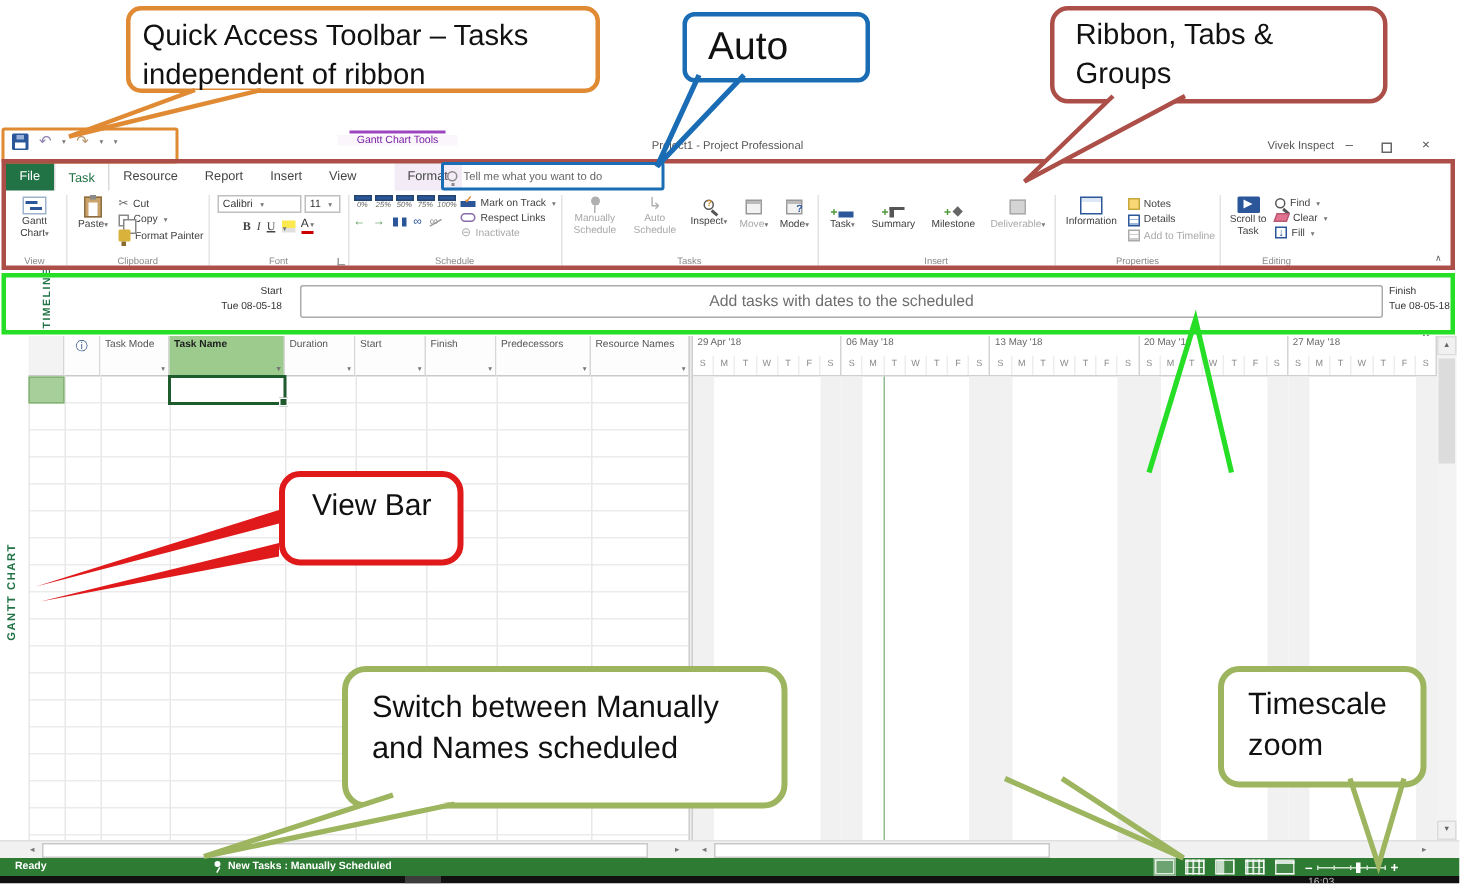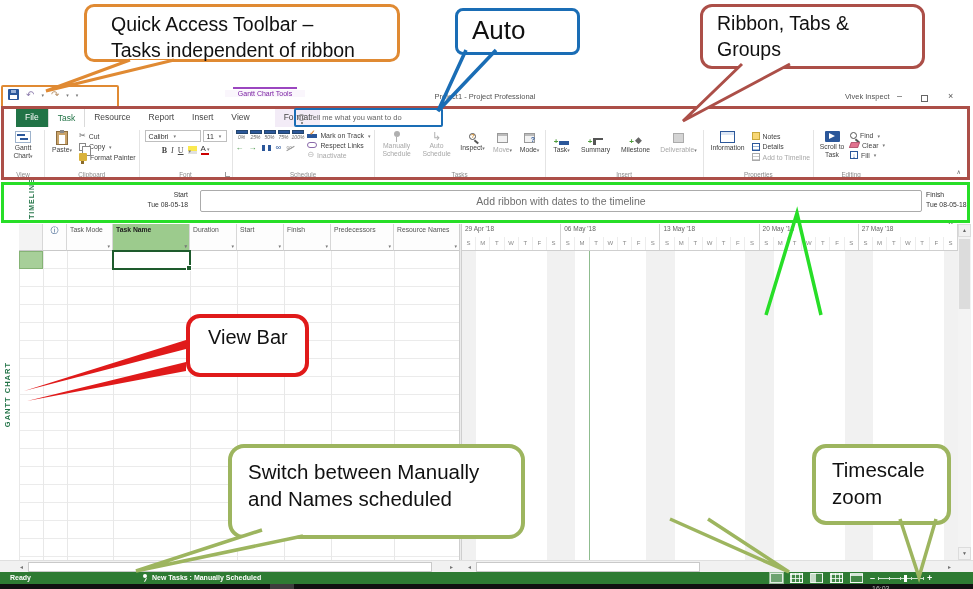--- a/index.html
+++ b/index.html
@@ -15,21 +15,21 @@
 .qat .ar2{color:#b9936b;font-size:10px;line-height:11px}
 .qat .mini{font-size:5px;color:#777}
 .gct-bar{position:absolute;left:233px;top:1px;width:64px;height:2px;background:#9b46c0}
 .gct{position:absolute;left:225px;top:4px;width:80px;text-align:center;font-size:7px;color:#7a1fa2;background:#faf6fc}
 .wtitle{position:absolute;left:400px;top:6px;width:170px;text-align:center;font-size:7.5px;color:#555}
 .wuser{position:absolute;left:845px;top:6px;font-size:7.5px;color:#555}
 .wbtn{position:absolute;top:3px;font-size:9px;color:#555;line-height:14px}
 .boxico{display:inline-block;width:7px;height:7px;border:1px solid #666}
 
 .tabrow{position:absolute;left:0;top:108px;width:973px;height:19px;background:#fff}
-.tabs{display:flex;padding-left:16px;height:19px}
+.tabs{display:flex;padding-left:4px;height:19px}
 .tab{padding:0 9px;font-size:8.5px;line-height:19px;color:#444;white-space:nowrap}
 .tab.file{background:#217346;color:#fff}
 .tab.selected{background:#fff;color:#217346;border:1px solid #dadada;border-bottom:none}
 .tab.contextual{background:#f3ecf7;margin-left:16px}
 .tellme{position:absolute;left:298px;top:2px;height:15px;display:flex;align-items:center;gap:4px;font-size:7.5px;color:#666}
 .bulb{display:inline-block;width:7px;height:7px;border:1px solid #8a8a8a;border-radius:50%;position:relative}
 .bulb::after{content:"";position:absolute;left:1.5px;top:7px;width:2.5px;height:2px;background:#8a8a8a}
 
 .ribbon{position:absolute;left:2px;top:128px;width:966px;height:51px;background:#fff;display:flex;align-items:stretch}
 .rg{position:relative;display:flex;flex-direction:column;align-items:center;padding:2px 3px 10px}
@@ -165,21 +165,21 @@
 .tb{position:absolute;left:0;top:584px;width:973px;height:5px;background:#111;overflow:hidden}
 .tb-seg{position:absolute;left:270px;top:0;width:24px;height:5px;background:#3d3d3d}
 .tb-time{position:absolute;left:872px;top:1px;font-size:7px;color:#bbb}
 
 .ar{position:absolute;border-style:solid;background:transparent;z-index:30;pointer-events:none}
 .ar-qat{left:1px;top:85px;width:118px;height:24px;border-width:2.5px;border-color:#E08A33;border-radius:2px}
 .ar-ribbon{left:1px;top:106px;width:969px;height:74px;border-width:3px;border-color:#AC4F48}
 .ar-tellme{left:294px;top:108px;width:149px;height:19px;border-width:2.5px;border-color:#1A6DB5;border-radius:2px}
 .ar-timeline{left:1px;top:182px;width:969px;height:41px;border-width:3px;border-color:#27DE27}
 .co{position:absolute;background:#fff;border-style:solid;color:#111;z-index:40;line-height:1.32}
-.co-qat{left:84px;top:4px;width:316px;height:58px;border-width:3px;border-color:#E08A33;border-radius:10px;font-size:19.5px;padding:5px 30px 0 24px}
+.co-qat{left:84px;top:4px;width:316px;height:58px;border-width:3px;border-color:#E08A33;border-radius:10px;font-size:19.5px;padding:5px 30px 0 8px}
 .co-help{left:455px;top:8px;width:125px;height:47px;border-width:3.5px;border-color:#1A6DB5;border-radius:8px;font-size:26px;padding:2px 0 0 14px}
 .co-ribbon{left:700px;top:4px;width:225px;height:65px;border-width:3px;border-color:#AC4F48;border-radius:12px;font-size:19.5px;padding:4px 58px 0 14px}
 .co-viewbar{left:186px;top:314px;width:123px;height:63px;border-width:4px;border-color:#E01A1A;border-radius:14px;font-size:20px;padding:6px 0 0 18px}
 .co-tlv{left:676px;top:311px;width:191px;height:49px;border-width:3.5px;border-color:#27DE27;border-radius:12px;font-size:25px;padding:4px 0 0 10px}
 .co-switch{left:228px;top:444px;width:297px;height:95px;border-width:4px;border-color:#9DB55F;border-radius:16px;font-size:20.5px;padding:10px 40px 0 16px}
 .co-qv{left:585px;top:444px;width:141px;height:81px;border-width:4px;border-color:#9DB55F;border-radius:14px;font-size:20.5px;padding:8px 20px 0 14px}
 .co-ts{left:812px;top:444px;width:139px;height:81px;border-width:4px;border-color:#9DB55F;border-radius:14px;font-size:20.5px;padding:8px 16px 0 16px}
 .overlay{position:absolute;left:0;top:0;width:973px;height:589px;z-index:50;pointer-events:none}
 </style>
 </head>
@@ -440,21 +440,21 @@
     </div>
   </div>
   <span class="chev">∧</span>
 
   <div class="tlband">
     <span class="vtext tl-side">TIMELINE</span>
     <div class="tl-start">
       <div>Start</div>
       <div>Tue 08-05-18</div>
     </div>
-    <div class="tl-box">Add ribbon with dates to the timeline</div>
+    <div class="tl-box">Add tasks with dates to the scheduled</div>
     <div class="tl-finish">
       <div>Finish</div>
       <div>Tue 08-05-18</div>
     </div>
   </div>
 
   <div class="main">
     <span class="vtext vb-t">GANTT CHART</span>
     <div id="tbl-head">
         <div class="th c-sel" style="width: 24px;"></div>

